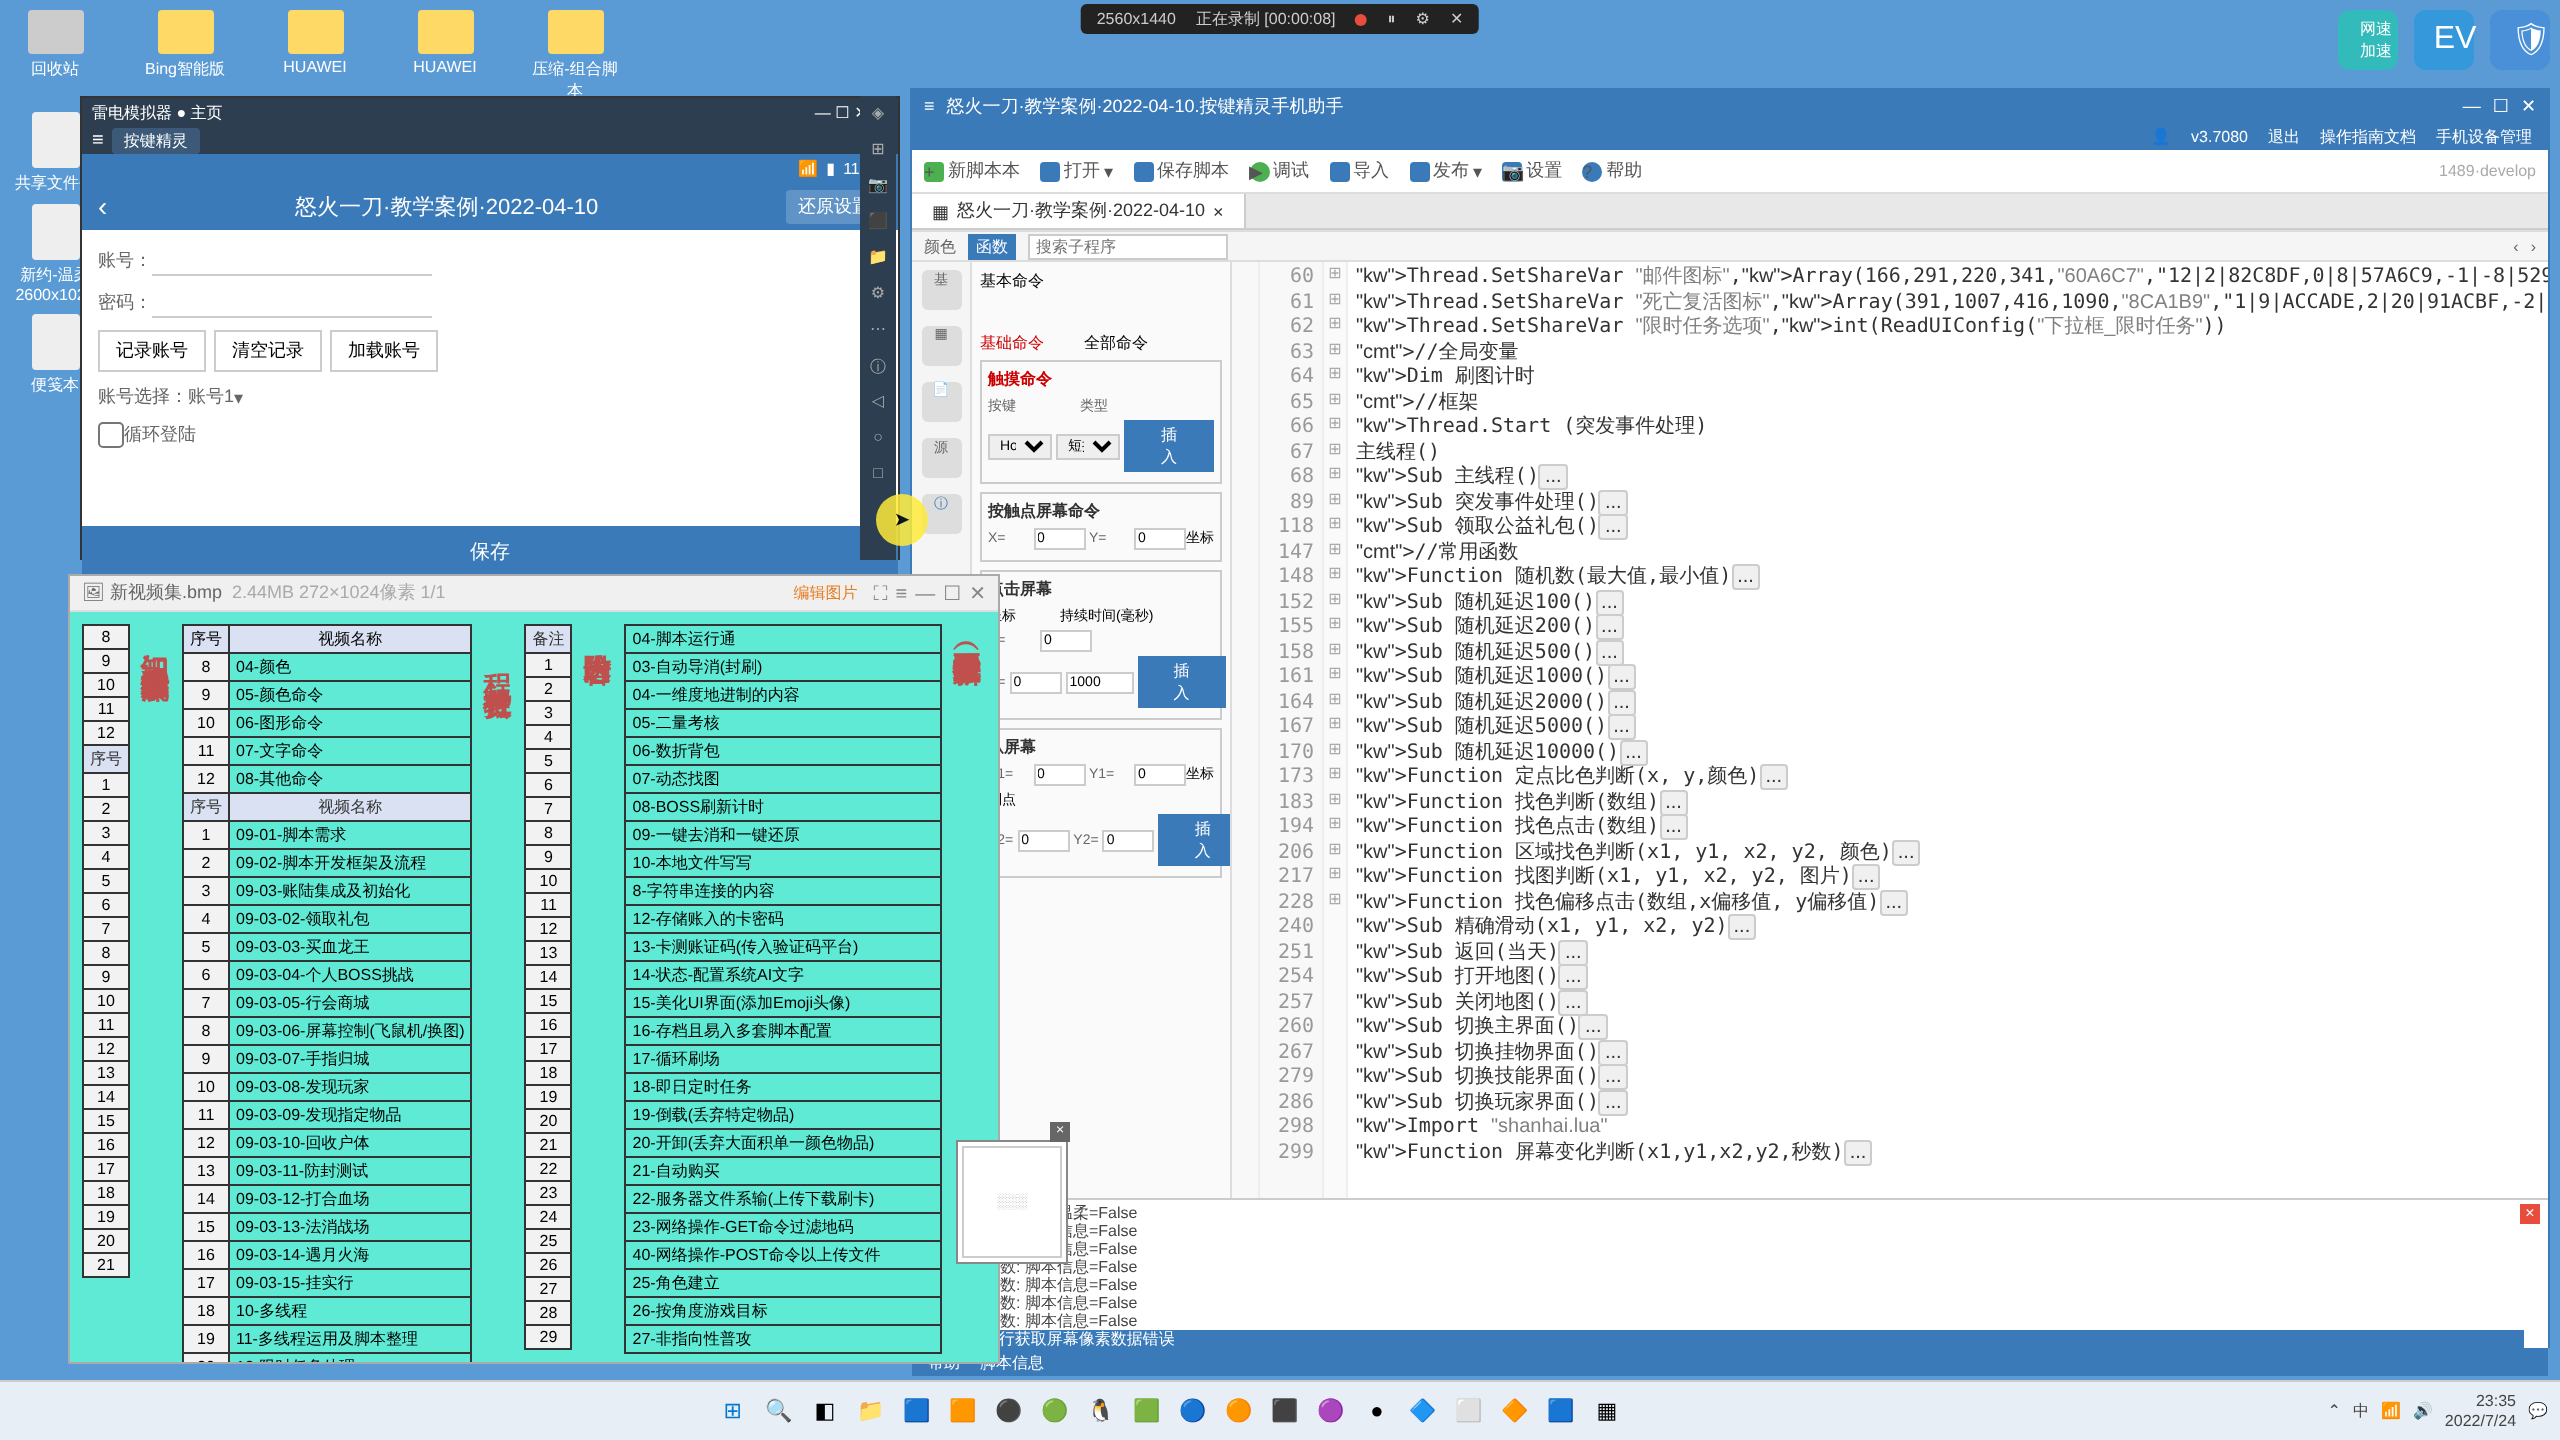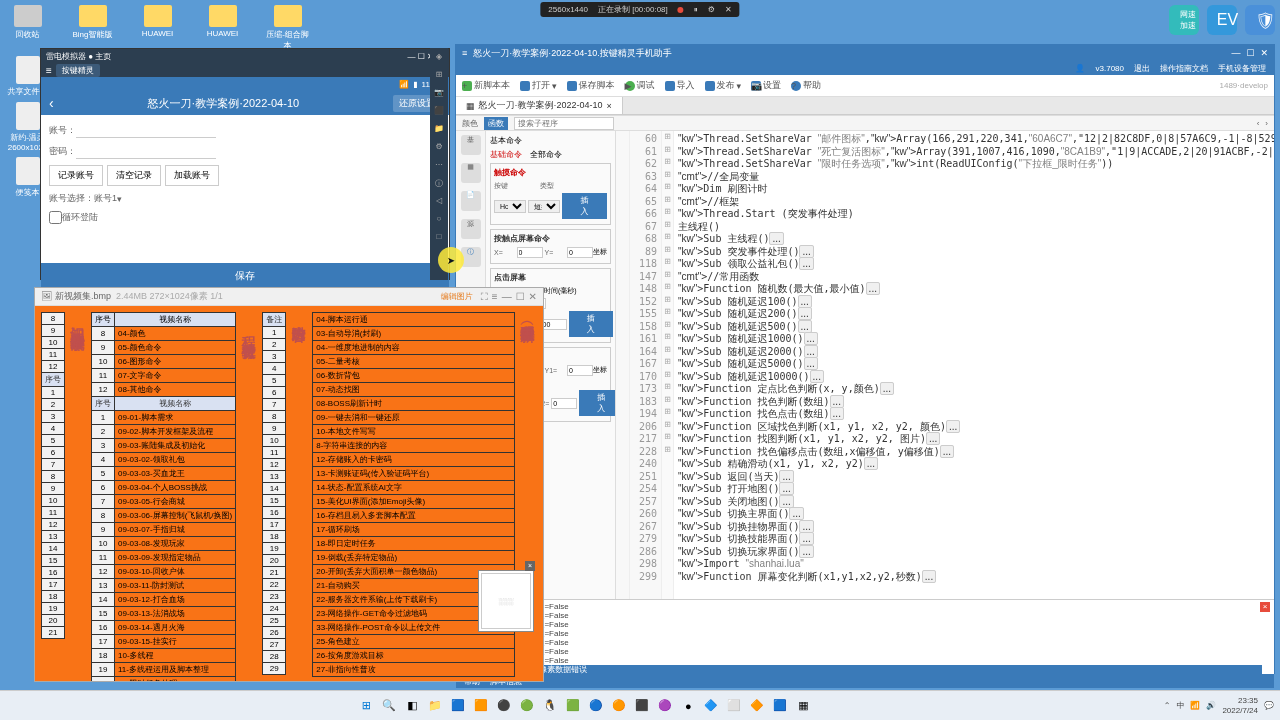--- a/index.html
+++ b/index.html
@@ -32,21 +32,21 @@
 .phone-row input[type=text], .phone-row input[type=password] { border: none; border-bottom: 1px solid #ccc; width: 140px; font-size: 9px; padding: 2px; }
 .phone-btns { display: flex; gap: 4px; margin: 6px 0; }
 .phone-btns button { font-size: 9px; padding: 3px 8px; border: 1px solid #ccc; background: #fff; cursor: pointer; }
 .phone-save { background: #3a7ab8; color: #fff; text-align: center; padding: 6px; font-size: 10px; cursor: pointer; }
 .emu-sidebar { position: absolute; top: 48px; left: 430px; width: 18px; height: 232px; background: #2c3e50; display: flex; flex-direction: column; align-items: center; gap: 4px; padding-top: 4px; }
 .emu-sidebar div { width: 14px; height: 14px; color: #aaa; font-size: 8px; text-align: center; cursor: pointer; }
 .cursor-highlight { position: absolute; top: 247px; left: 438px; width: 26px; height: 26px; background: #ffeb3b; border-radius: 50%; opacity: 0.85; z-index: 100; display:flex; align-items:center; justify-content:center;}
 .cursor-highlight::after { content:"➤"; color:#000; font-size:10px; position:absolute; }
 
 
-.imgview { position: absolute; top: 287px; left: 34px; width: 510px; height: 395px; background: #f97316; border: 1px solid #aaa; }
+.imgview { position: absolute; top: 287px; left: 34px; width: 466px; height: 395px; background: #5eead4; border: 1px solid #aaa; }
 .imgview-title { height: 18px; background: #f0f0f0; border-bottom: 1px solid #ddd; display: flex; align-items: center; padding: 0 6px; font-size: 9px; justify-content: space-between; color:#666;}
 .imgview-title .wincontrols span { margin-left:4px; cursor:pointer; font-size:10px; color:#888;}
 .imgview-title .right-btns { color:#e67e22; font-size:8px; display:flex; gap:4px; align-items:center;}
 .course-grid { display: flex; padding: 6px; gap: 4px; height: calc(100% - 18px); overflow: hidden;}
 .cg-col { display: flex; flex-direction: column; }
 .cg-vtext { writing-mode: vertical-rl; color: #c0504d; font-size: 14px; font-weight: bold; text-align: center; padding: 4px 0; }
 .cg-table { border-collapse: collapse; font-size: 8px; }
 .cg-table td, .cg-table th { border: 1px solid #333; padding: 1px 3px; height: 12px; white-space: nowrap; }
 .cg-table th { background: #d9e1f2; font-weight: normal; }
 .cg-numcol { width: 18px; text-align: center; background: #f2f2f2; }
@@ -246,22 +246,22 @@
   </div>
   <div class="ide-body">
     <div class="ide-left">
       <div>基</div>
       <div>▦</div>
       <div>📄</div>
       <div>源</div>
       <div style="color:#3a7ab8">ⓘ</div>
     </div>
     <div class="ide-panel">
-      <div style="font-size:8px;margin-bottom:3px">基本命令</div>
-      <div style="display:flex;gap:8px;font-size:8px;margin-bottom:3px">
+      <div style="font-size:8px;margin-bottom:20px">基本命令</div>
+      <div style="display:flex;gap:20px;font-size:8px;margin-bottom:3px">
         <span style="color:#c00">基础命令</span>
         <span>全部命令</span>
       </div>
       <div class="panel-sect">
         <div class="hdr" style="color:#c00">触摸命令</div>
         <div class="panel-row">
             <label>按键</label>
             <label style="margin-left:20px">类型</label>
           </div>
         <div class="panel-row">
@@ -821,21 +821,21 @@
             <tr>
               <td>21-自动购买</td>
             </tr>
             <tr>
               <td>22-服务器文件系输(上传下载刷卡)</td>
             </tr>
             <tr>
               <td>23-网络操作-GET命令过滤地码</td>
             </tr>
             <tr>
-              <td>33-网络操作-POST命令以上传文件</td>
+              <td>40-网络操作-POST命令以上传文件</td>
             </tr>
             <tr>
               <td>25-角色建立</td>
             </tr>
             <tr>
               <td>26-按角度游戏目标</td>
             </tr>
             <tr>
               <td>27-非指向性普攻</td>
             </tr>

